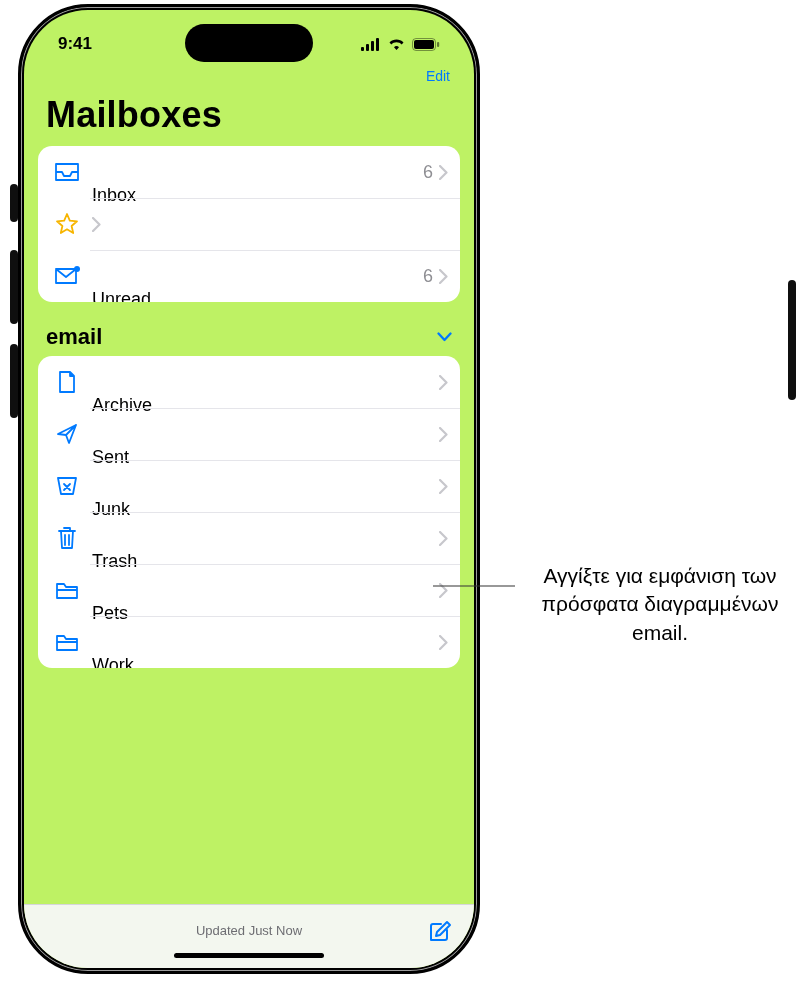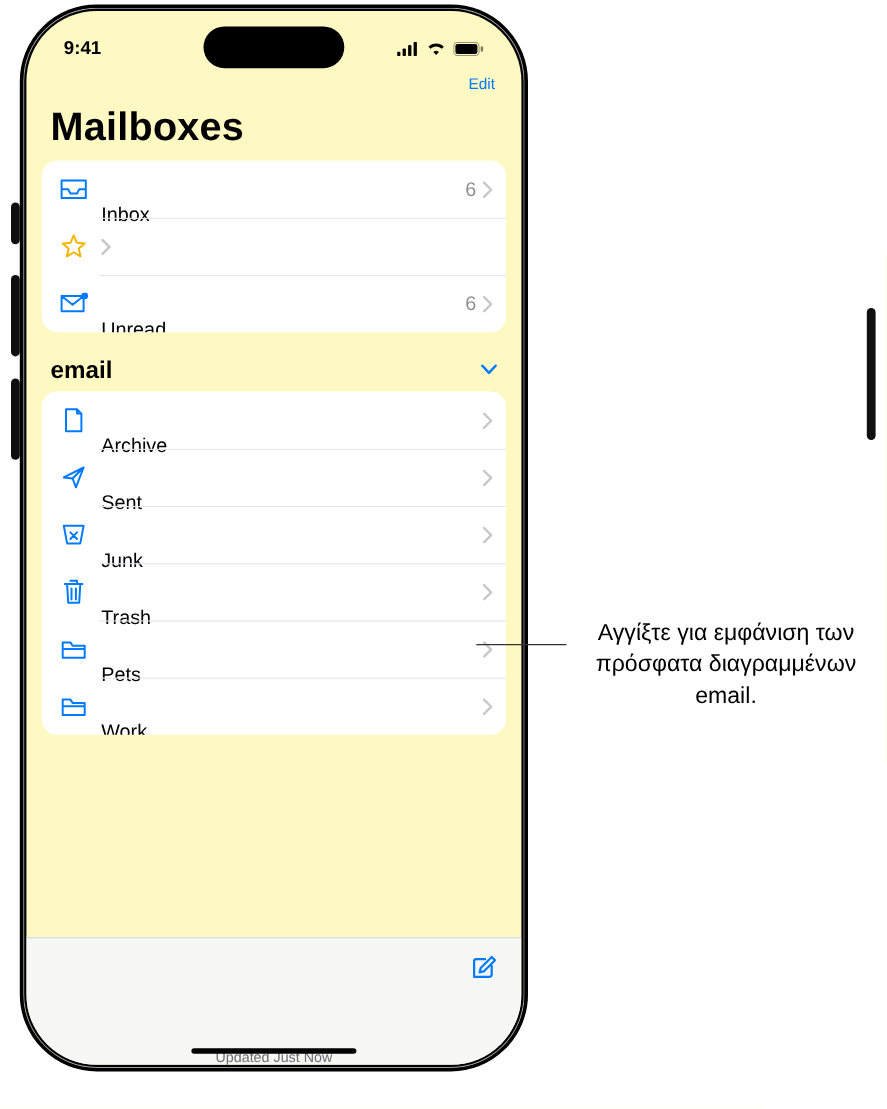--- a/index.html
+++ b/index.html
@@ -24,21 +24,21 @@
     height: 970px;
     border: 3px solid #000;
     border-radius: 70px;
     background: #000;
     box-shadow: 0 0 0 1px #9c9c9c inset;
     overflow: hidden;
   }
   .phone-inner {
     position: absolute;
     inset: 3px;
-    background: #fef9c3;
+    background: #bef264;
     border-radius: 64px;
     overflow: hidden;
   }
   
   .side-btn {
     position: absolute;
     background: #0f0f0f;
     border-radius: 4px;
   }
   .side-left-1 { left: 10px; top: 184px; width: 8px; height: 38px; }
@@ -149,25 +149,25 @@
     font-weight: 700;
     color: #000;
   }
   .section-header .sh-chev {
     color: #007aff;
   }
   
   .bottombar {
     position: absolute;
     left: 0; right: 0; bottom: 0;
-    height: 116px;
+    height: 64px;
     background: rgba(247,247,248,0.94);
     border-top: 1px solid #d6d6db;
     display: flex;
-    align-items: flex-end;
+    align-items: flex-start;
     justify-content: center;
     padding-top: 18px;
   }
   .bottombar .updated {
     font-size: 13px;
     color: #6d6d72;
     font-weight: 500;
   }
   .compose-btn {
     position: absolute;

